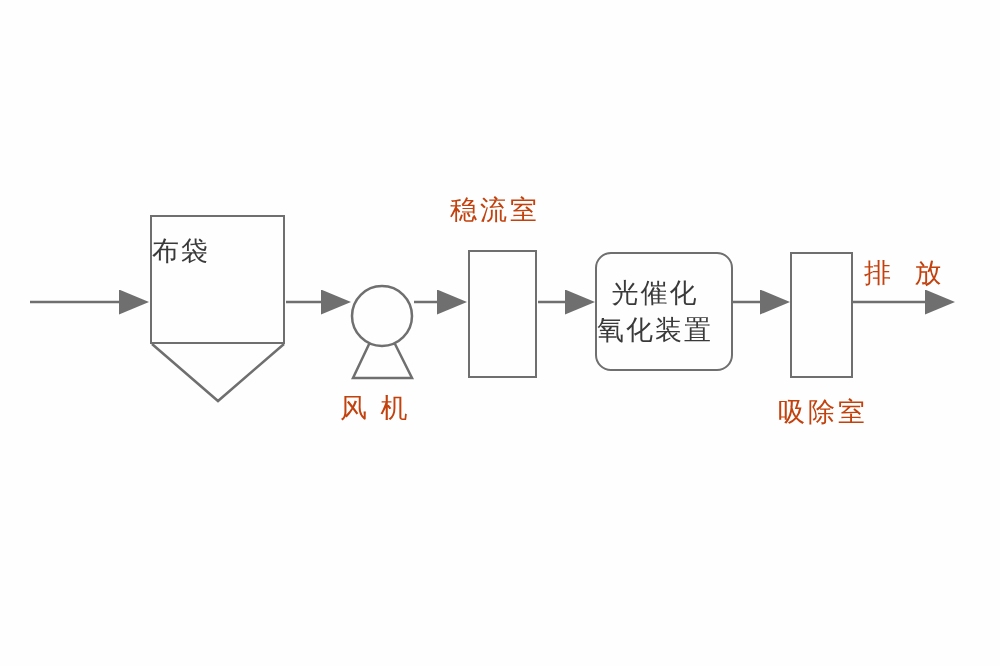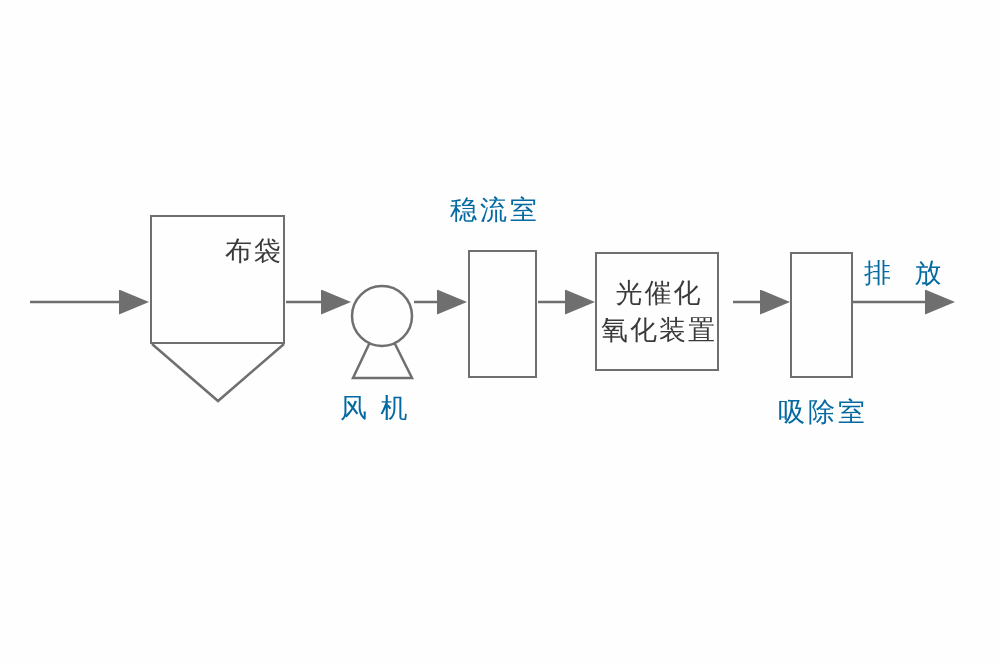--- a/index.html
+++ b/index.html
@@ -23,34 +23,34 @@
     height: 666px;
   }
   .box {
     position: absolute;
     border: 2px solid #6f6f6f;
     background: #fefefe;
     box-sizing: border-box;
     display: flex;
     flex-direction: column;
     justify-content: flex-start;
-    align-items: flex-end;
+    align-items: flex-start;
     color: #3a3a3a;
   }
   .box .box-text {
     font-size: 27px;
     line-height: 1.35;
     letter-spacing: 2px;
     text-align: left;
     color: #3a3a3a;
   }
   .label {
     position: absolute;
     font-size: 27px;
-    color: #0369a1;
+    color: #c2410c;
     letter-spacing: 3px;
     white-space: nowrap;
   }
   .label.wide {
     letter-spacing: 8px;
   }
   .caption {
     position: absolute;
     left: 0;
     top: 462px;
@@ -94,21 +94,21 @@
       <div>布袋</div>
     </div>
   </div>
 
   <div class="label" style="left:340px; top:390px;">风 机</div>
 
   <div class="label" style="left:450px; top:192px;">稳流室</div>
 
   <div class="box" style="left:468px; top:250px; width:69px; height:128px;"></div>
 
-  <div class="box" style="left:595px; top:252px; width:124px; height:119px; justify-content:center;">
+  <div class="box" style="left:595px; top:252px; width:138px; height:119px; justify-content:center;border-radius:16px;">
     <div class="box-text" style="text-align:center;">
       <div>光催化</div>
       <div>氧化装置</div>
     </div>
   </div>
 
   <div class="box" style="left:790px; top:252px; width:63px; height:126px;"></div>
 
   <div class="label" style="left:778px; top:394px;">吸除室</div>
 

